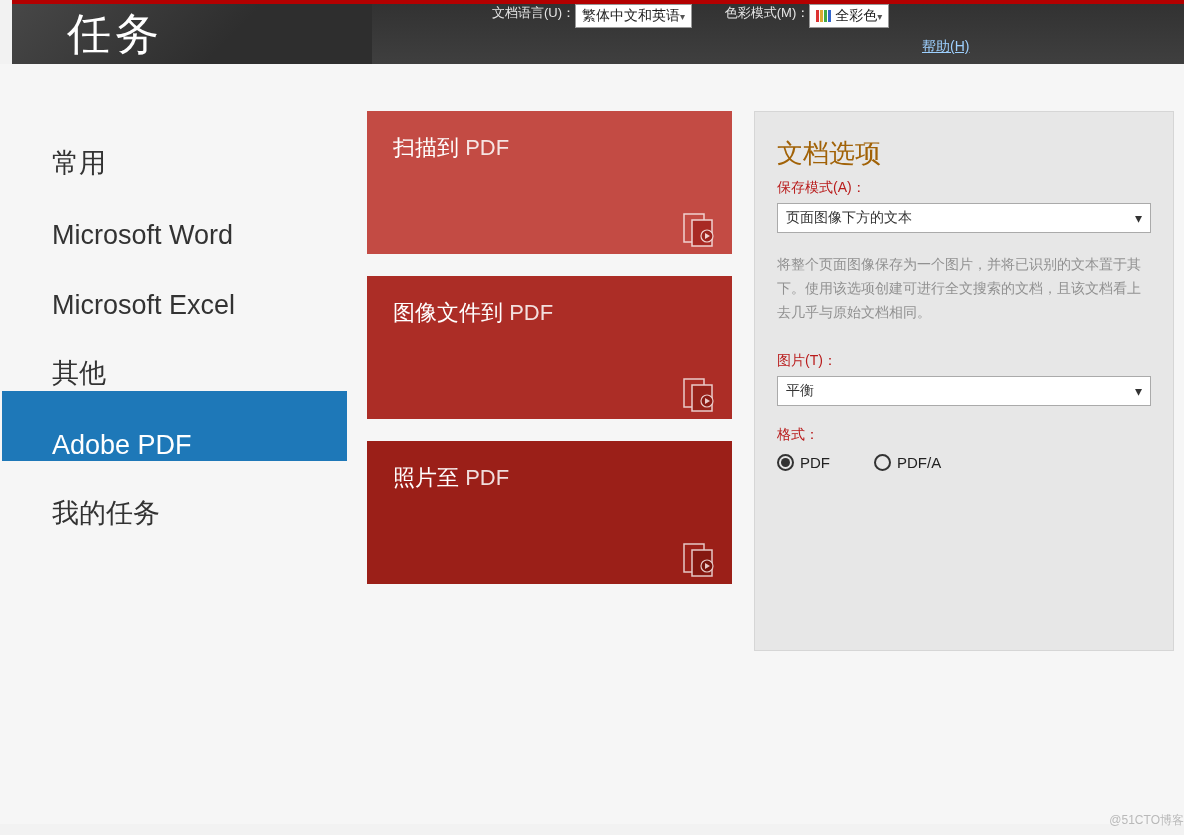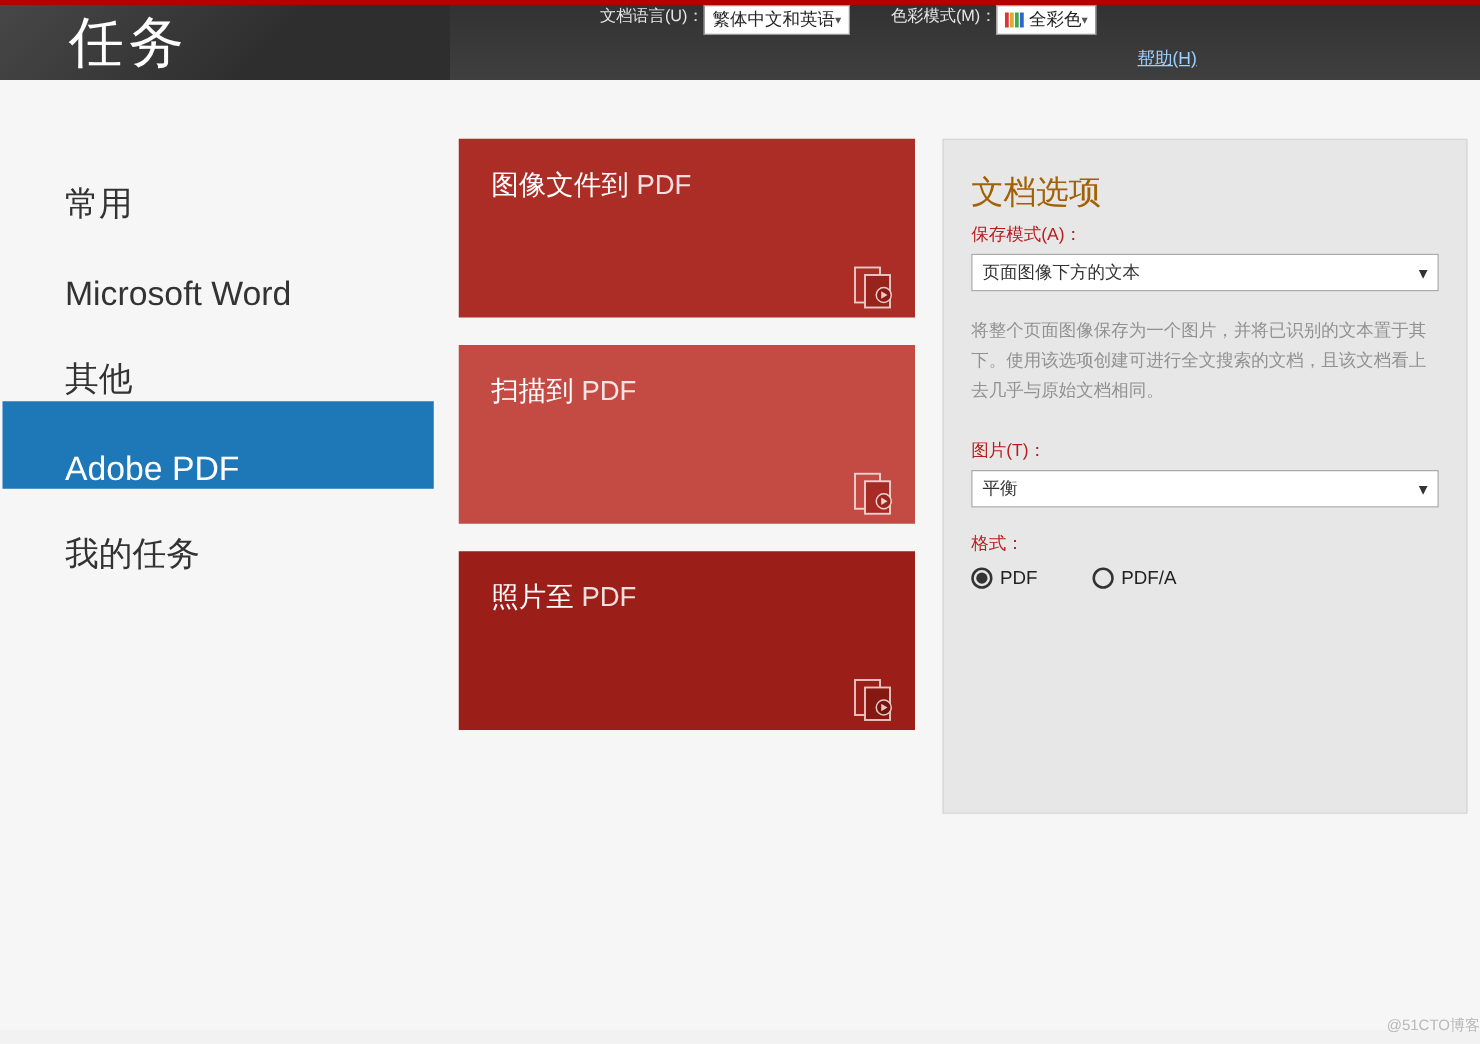--- a/index.html
+++ b/index.html
@@ -12,20 +12,21 @@
     position: relative;
   }
   .topbar {
     height: 64px;
     background: linear-gradient(to bottom, #323232 0%, #3f3f3f 100%);
     border-top: 4px solid #b30000;
     display: flex;
     align-items: flex-start;
     color: #fff;
     position: relative;
+    margin-left: 12px;
   }
   .title-wrap {
     width: 360px;
     height: 100%;
     position: relative;
     display: flex;
     align-items: center;
     background: linear-gradient(135deg, #474747 0%, #2e2e2e 60%);
   }
   .title {
@@ -242,49 +243,52 @@
 
 <div class="main">
   <div class="sidebar">
     <div class="side-item">
         <span>常用</span>
       </div>
     <div class="side-item">
         <span>Microsoft Word</span>
       </div>
     <div class="side-item">
+        <span>Microsoft Excel</span>
+      </div>
+    <div class="side-item">
         <span>其他</span>
       </div>
     <div class="side-item active">
         <span>Adobe PDF</span>
       </div>
     <div class="side-item">
         <span>我的任务</span>
       </div>
   </div>
 
   <div class="center">
+    <div class="card card1">
+      <span class="card-text"><span>扫描到 </span><span class="light">PDF</span></span>
+      <svg class="card-icon" viewBox="0 0 44 36">
+        <rect x="4" y="2" width="20" height="28" fill="none" stroke="#fff" stroke-width="1.5"></rect>
+        <rect x="12" y="8" width="20" height="26" fill="#a0201a" stroke="#fff" stroke-width="1.5"></rect>
+        <circle cx="27" cy="24" r="6" fill="#8f1812" stroke="#fff" stroke-width="1.2"></circle>
+        <path d="M25 21 L30 24 L25 27 Z" fill="#fff"></path>
+      </svg>
+    </div>
     <div class="card card2">
       <span class="card-text"><span>图像文件到 </span><span class="light">PDF</span></span>
       <svg class="card-icon" viewBox="0 0 44 36">
         <rect x="4" y="2" width="20" height="28" fill="none" stroke="#fff" stroke-width="1.5"></rect>
         <rect x="12" y="8" width="20" height="26" fill="#912018" stroke="#fff" stroke-width="1.5"></rect>
         <circle cx="27" cy="24" r="6" fill="#7e160f" stroke="#fff" stroke-width="1.2"></circle>
         <path d="M25 21 L30 24 L25 27 Z" fill="#fff"></path>
       </svg>
     </div>
-    <div class="card card1">
-      <span class="card-text"><span>扫描到 </span><span class="light">PDF</span></span>
-      <svg class="card-icon" viewBox="0 0 44 36">
-        <rect x="4" y="2" width="20" height="28" fill="none" stroke="#fff" stroke-width="1.5"></rect>
-        <rect x="12" y="8" width="20" height="26" fill="#a0201a" stroke="#fff" stroke-width="1.5"></rect>
-        <circle cx="27" cy="24" r="6" fill="#8f1812" stroke="#fff" stroke-width="1.2"></circle>
-        <path d="M25 21 L30 24 L25 27 Z" fill="#fff"></path>
-      </svg>
-    </div>
     <div class="card card3">
       <span class="card-text"><span>照片至 </span><span class="light">PDF</span></span>
       <svg class="card-icon" viewBox="0 0 44 36">
         <rect x="4" y="2" width="20" height="28" fill="none" stroke="#fff" stroke-width="1.5"></rect>
         <rect x="12" y="8" width="20" height="26" fill="#7e160f" stroke="#fff" stroke-width="1.5"></rect>
         <circle cx="27" cy="24" r="6" fill="#6c0f09" stroke="#fff" stroke-width="1.2"></circle>
         <path d="M25 21 L30 24 L25 27 Z" fill="#fff"></path>
       </svg>
     </div>
   </div>

